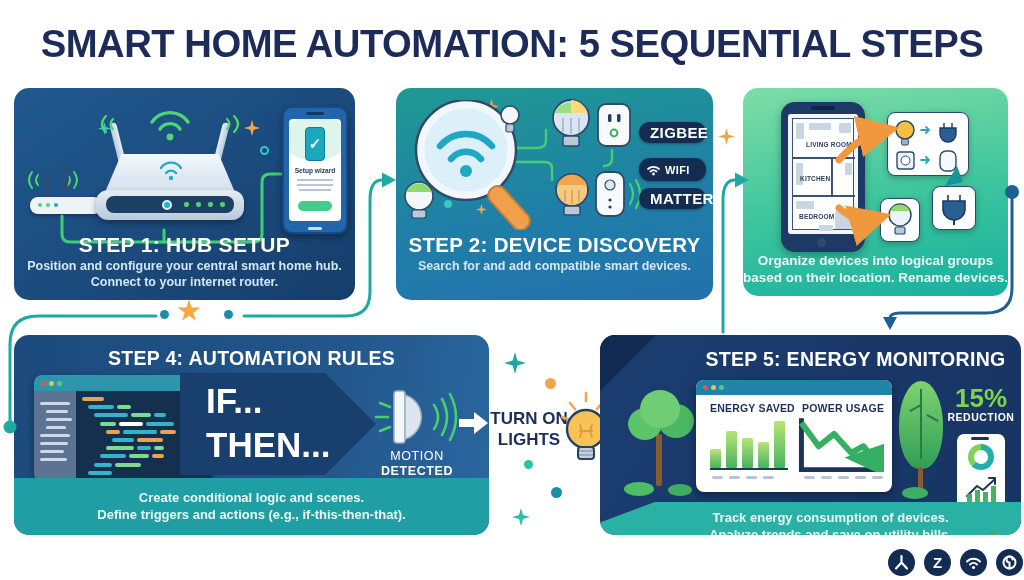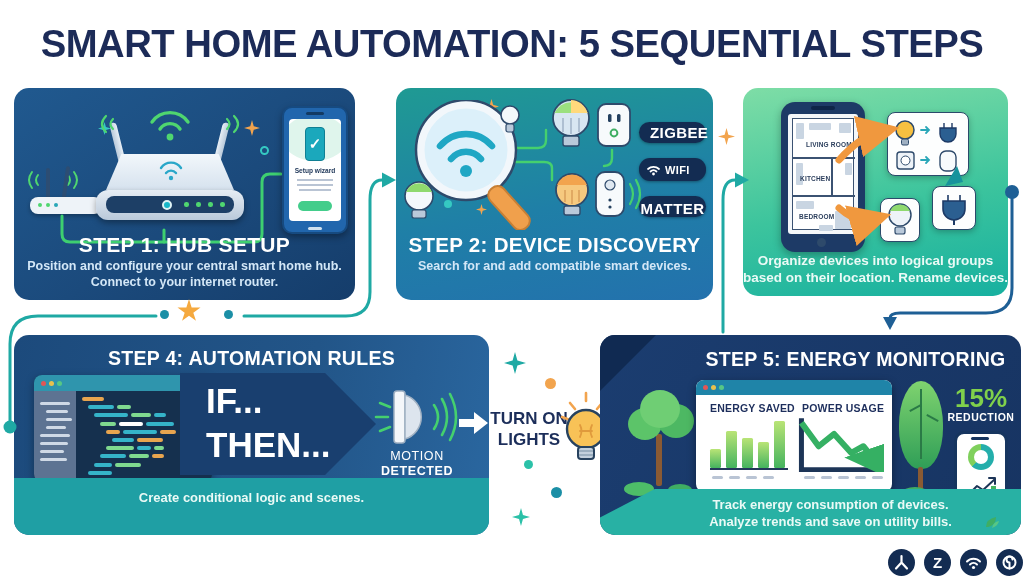--- a/index.html
+++ b/index.html
@@ -49,21 +49,21 @@
   .ew-h { position:absolute; top:22px; font-size:10.5px; font-weight:800; color:#1d2e5c; letter-spacing:0.2px; }
   #ebars { position:absolute; left:14px; top:38px; width:78px; height:52px; display:flex; align-items:flex-end; gap:5px;
            border-bottom:2.5px solid #23375a; }
   .ebar { width:11px; border-radius:1.5px; background:linear-gradient(180deg,#b9e476,#45b35f); }
   .edash { position:absolute; height:2.5px; width:11px; background:#b9c4d4; border-radius:2px; top:96px; }
 
   .tree-trunk { position:absolute; background:#8a5a33; border-radius:2px; }
   .bush { position:absolute; background:#4dbd68; border-radius:50%; }
 
   #strip4 { position:absolute; left:0; right:0; bottom:0; height:57px; background:#1f9fa4; }
-  #strip5 { position:absolute; left:0; right:0; bottom:0; height:46px; background:#28b1a4;
+  #strip5 { position:absolute; left:0; right:0; bottom:0; height:33px; background:#28b1a4;
             clip-path:polygon(13% 0,100% 0,100% 100%,0 100%,0 62%); }
 
   #gap-label { left:488px; top:408px; width:82px; text-align:center; color:#1c2e5a; font-size:17px; font-weight:800; line-height:1.25; }
   #stat15 { position:absolute; left:345px; top:50px; width:72px; text-align:center; }
   #stat15 .v { font-size:26px; font-weight:800; color:#80d14b; line-height:1; }
   #stat15 .l { font-size:10.5px; font-weight:800; color:#ffffff; letter-spacing:0.5px; }
 
   #footer-icons { position:absolute; left:888px; top:549px; display:flex; gap:9px; }
   .ficon { width:27px; height:27px; border-radius:50%; background:#132c52; display:flex; align-items:center; justify-content:center; color:#fff; font-weight:800; }
 
@@ -234,21 +234,21 @@
     <span>ZIGBEE</span>
   </div>
   <div class="pill" style="top:70px;height:23px;">
     <svg width="15" height="13">
       <path d="M2 6 A 8 8 0 0 1 13 6" stroke="#fff" stroke-width="1.8" fill="none" stroke-linecap="round"></path>
       <path d="M4.5 8.5 A 4.5 4.5 0 0 1 10.5 8.5" stroke="#fff" stroke-width="1.8" fill="none" stroke-linecap="round"></path>
       <circle cx="7.5" cy="11" r="1.4" fill="#fff"></circle>
     </svg>
     <span style="font-size:11px;">WIFI</span>
   </div>
-  <div class="pill" style="top:108px;flex-direction:column;">
+  <div class="pill" style="top:100px;">
     <svg width="13" height="13">
         <path d="M6.5 1.5 V6.5 M6.5 6.5 L2 11 M6.5 6.5 L11 11" stroke="#fff" stroke-width="1.8" fill="none" stroke-linecap="round"></path>
       </svg>
     <span>MATTER</span>
   </div>
 
   <div class="heading" style="top:145px;font-size:20.5px;">STEP 2: DEVICE DISCOVERY</div>
   <div class="caption" style="top:171px;">Search for and add compatible smart devices.</div>
 </div>
 
@@ -404,20 +404,21 @@
     <div class="abs" style="left:0;top:62px;width:90px;text-align:center;font-size:12.5px;font-weight:400;color:#ffffff;letter-spacing:0.6px;">MOTION</div>
     <div class="abs" style="left:0;top:77px;width:90px;text-align:center;font-size:12.5px;font-weight:800;color:#ffffff;letter-spacing:0.6px;">DETECTED</div>
   </div>
 
   <svg class="abs" style="left:445px;top:76px;" width="30" height="24">
     <path d="M0 8 h15 v-7 l14 11 -14 11 v-7 h-15 z" fill="#ffffff"></path>
   </svg>
 
   <div id="strip4">
     <div class="caption w" style="top:12px;font-size:13px;">Create conditional logic and scenes.</div>
+    <div class="caption w" style="top:29px;font-size:13px;">Define triggers and actions (e.g., if-this-then-that).</div>
   </div>
 </div>
 
 <div id="gap-label" class="abs">
   <div>TURN ON</div>
   <div>LIGHTS</div>
 </div>
 <div class="abs" style="left:558px;top:385px;width:56px;height:90px;">
   <svg width="56" height="90">
     <path d="M12 18 L17 24 M28 8 V16 M44 18 L39 24 M4 32 L12 35 M52 32 L44 35" stroke="#f2a44e" stroke-width="2.6" stroke-linecap="round"></path>

